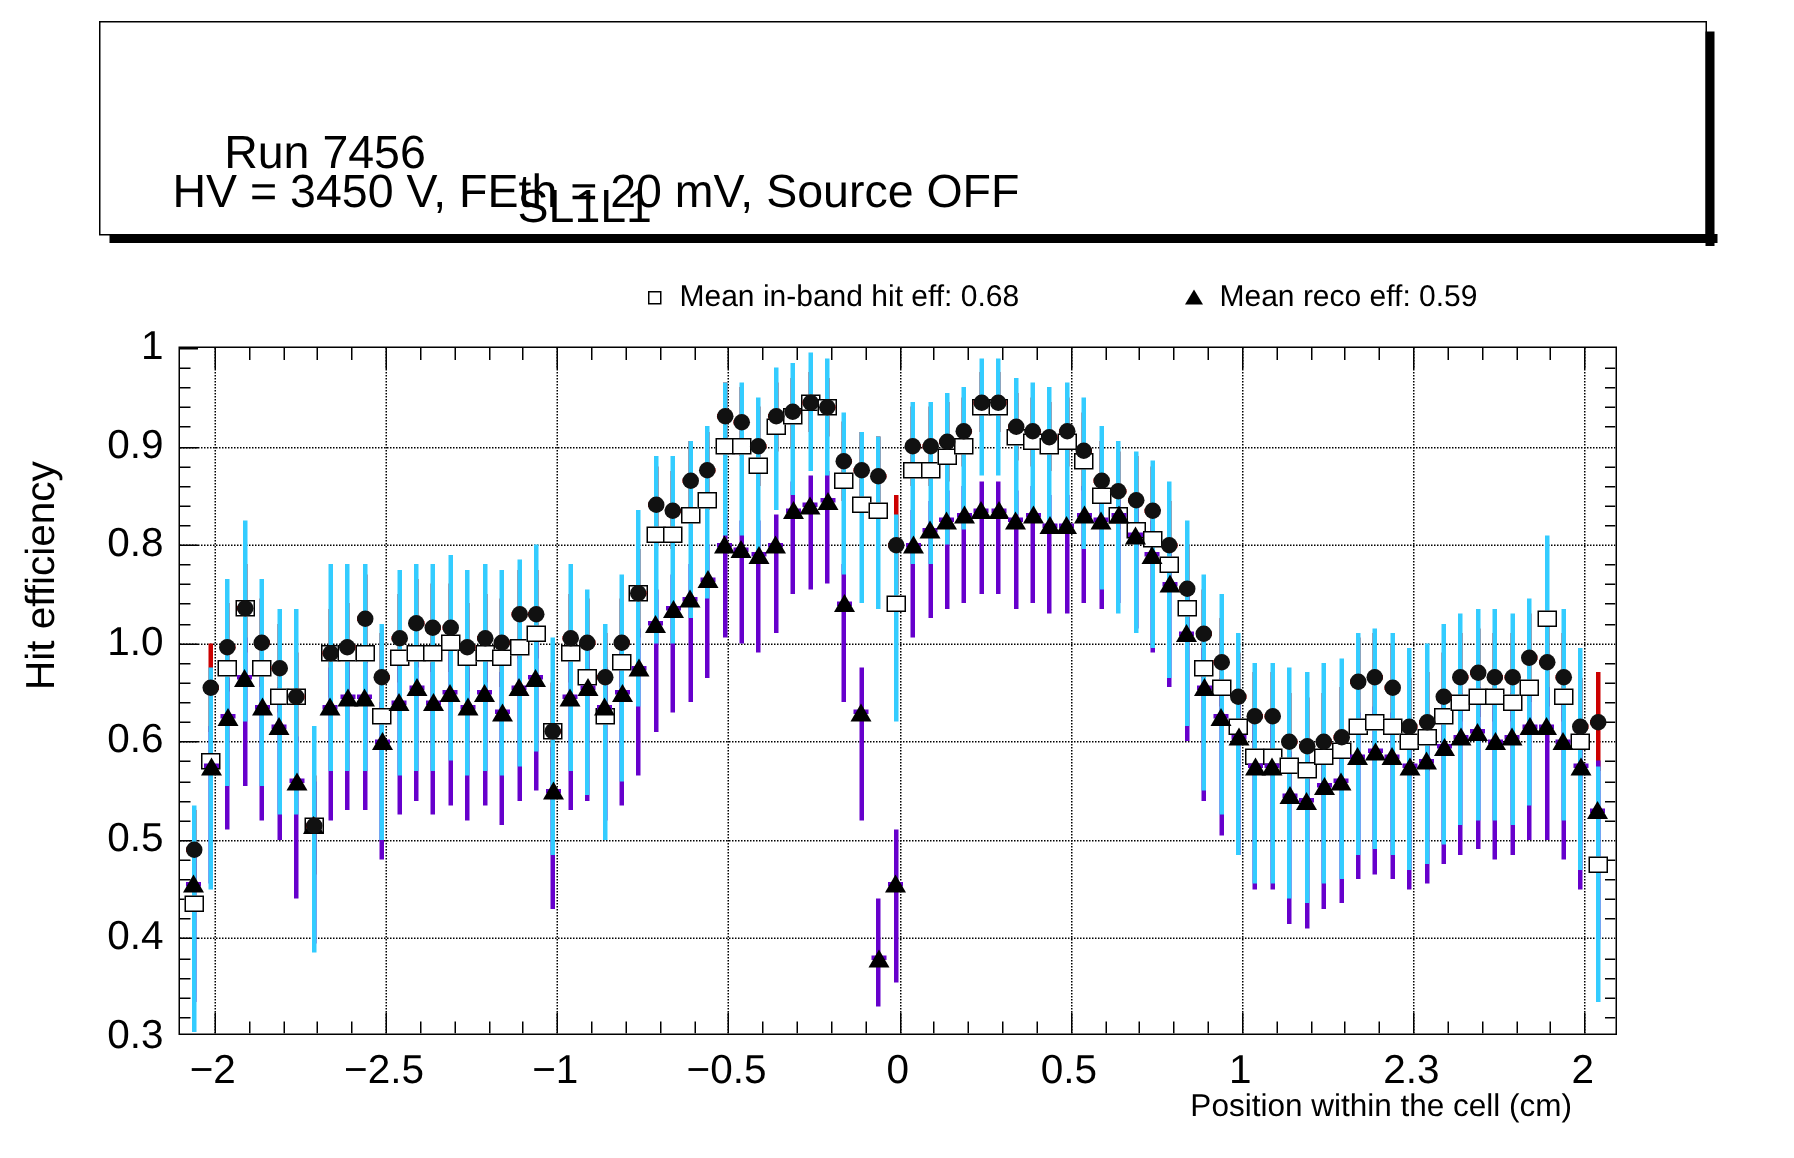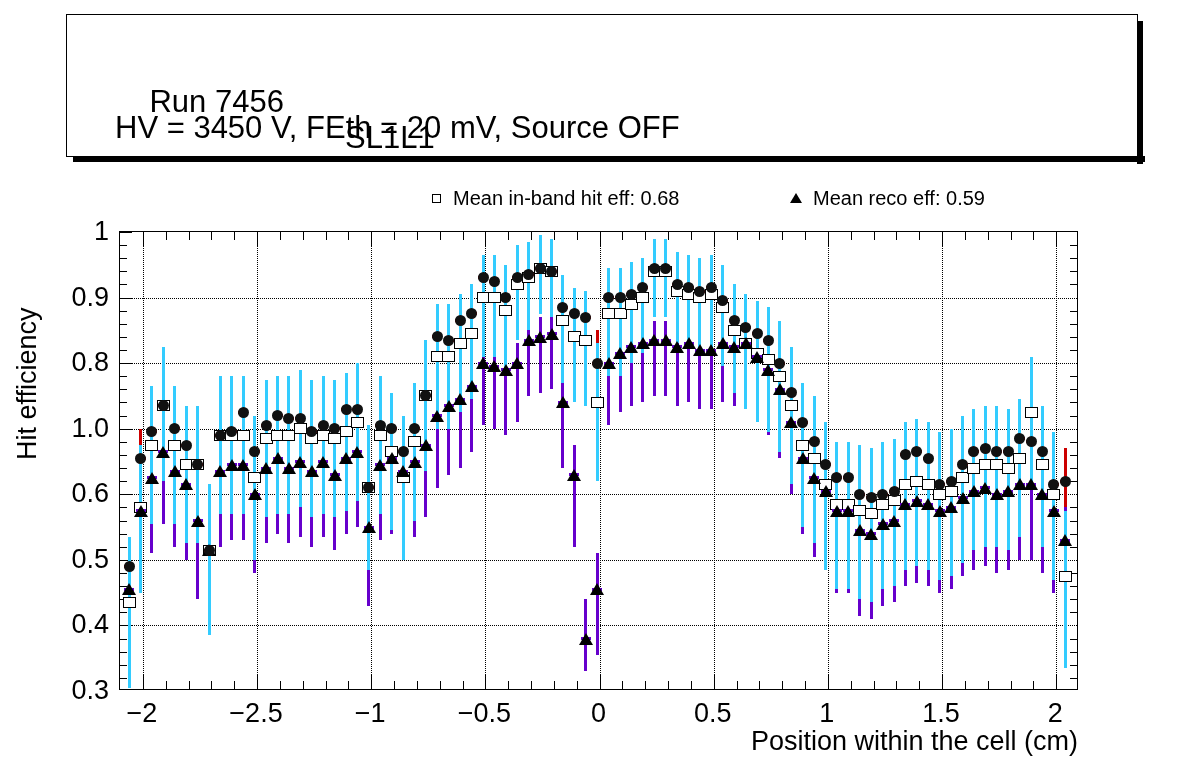--- a/index.html
+++ b/index.html
@@ -40,22 +40,22 @@
 
   .tick{position:absolute;background:#000;}
   .tx{width:1px;bottom:0;}
   .ty{height:1px;left:0;}
 
   .xlab{position:absolute;font-size:27px;text-align:center;transform:translateX(-50%);}
   .ylab{position:absolute;font-size:27px;text-align:right;transform:translateY(-50%);}
 
   #ytitle{position:absolute;left:12px;top:460px;transform:rotate(-90deg);
           transform-origin:0 0;font-size:27px;white-space:nowrap;}
-  #xtitle{position:absolute;left:1078px;top:726px;transform:translateX(-100%);
-          font-size:27px;white-space:nowrap;}
+  #xtitle{position:absolute;left:1048px;top:726px;transform:translateX(-100%);
+          font-size:21px;white-space:nowrap;}
 
   
   .ebar{position:absolute;width:3px;}
   .mk{position:absolute;}
   .mk-c{width:11px;height:11px;border-radius:50%;background:#111;margin-left:-5.5px;margin-top:-5.5px;}
   .mk-s{width:13px;height:11px;border:1.6px solid #000;background:#fff;box-sizing:border-box;
         margin-left:-6.5px;margin-top:-5.5px;}
   .mk-t{width:0;height:0;border-left:7px solid transparent;border-right:7px solid transparent;
         border-bottom:12px solid #000;margin-left:-7px;margin-top:-6px;}
   .cap{position:absolute;height:3px;margin-left:-5px;}
@@ -1000,21 +1000,21 @@
     </div>
 </div>
 <div id="axis-deco">
     <div class="xlab" style="left: 141.833px; top: 698px;">−2</div>
     <div class="xlab" style="left: 256px; top: 698px;">−2.5</div>
     <div class="xlab" style="left: 370.167px; top: 698px;">−1</div>
     <div class="xlab" style="left: 484.333px; top: 698px;">−0.5</div>
     <div class="xlab" style="left: 598.5px; top: 698px;">0</div>
     <div class="xlab" style="left: 712.667px; top: 698px;">0.5</div>
     <div class="xlab" style="left: 826.833px; top: 698px;">1</div>
-    <div class="xlab" style="left: 941px; top: 698px;">1.5</div>
+    <div class="xlab" style="left: 941px; top: 698px;">2.3</div>
     <div class="xlab" style="left: 1055.17px; top: 698px;">2</div>
     <div class="ylab" style="top: 690px; left: 0px; width: 109px;">0.3</div>
     <div class="ylab" style="top: 624.429px; left: 0px; width: 109px;">0.4</div>
     <div class="ylab" style="top: 558.857px; left: 0px; width: 109px;">0.5</div>
     <div class="ylab" style="top: 493.286px; left: 0px; width: 109px;">0.6</div>
     <div class="ylab" style="top: 427.714px; left: 0px; width: 109px;">1.0</div>
     <div class="ylab" style="top: 362.143px; left: 0px; width: 109px;">0.8</div>
     <div class="ylab" style="top: 296.571px; left: 0px; width: 109px;">0.9</div>
     <div class="ylab" style="top: 231px; left: 0px; width: 109px;">1</div>
   </div>

